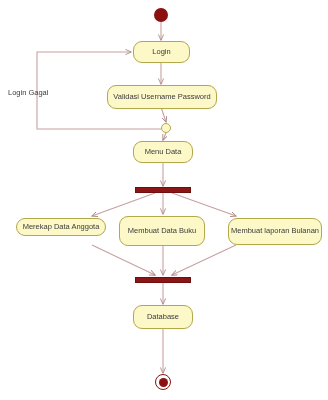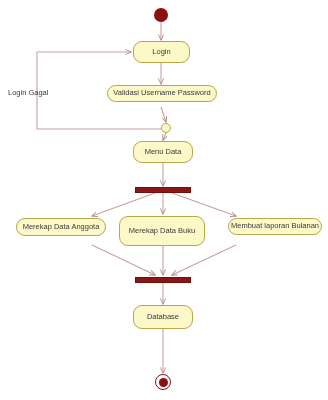--- a/index.html
+++ b/index.html
@@ -118,43 +118,43 @@
       <line x1="163" y1="329" x2="163" y2="373" marker-end="url(#arrow)"></line>
     </g>
   </svg>
 
   <div class="start-node" style="left:154px; top:8px; width:14px; height:14px;"></div>
 
   <div class="node" style="left:133px; top:41px; width:57px; height:22px;">
     <span>Login</span>
   </div>
 
-  <div class="node" style="left:107px; top:85px; width:110px; height:17px;">
+  <div class="node" style="left:107px; top:85px; width:110px; height:24px;">
     <span>Validasi Username Password</span>
   </div>
 
   <div class="merge-node" style="left:161px; top:123px; width:10px; height:10px;"></div>
 
   <div class="edge-label" style="left:8px; top:88px;">Login Gagal</div>
 
   <div class="node" style="left:133px; top:141px; width:60px; height:22px;">
     <span>Menu Data</span>
   </div>
 
   <div class="bar" style="left:135px; top:187px; width:56px; height:6px;"></div>
 
   <div class="node" style="left:16px; top:218px; width:90px; height:18px;">
     <span>Merekap Data Anggota</span>
   </div>
 
   <div class="node" style="left:119px; top:216px; width:86px; height:30px;">
-    <span>Merekap Data Buku</span>
+    <span>Membuat Data Buku</span>
   </div>
 
-  <div class="node" style="left:228px; top:218px; width:94px; height:17px;">
+  <div class="node" style="left:228px; top:218px; width:94px; height:27px;">
     <span>Membuat laporan Bulanan</span>
   </div>
 
   <div class="bar" style="left:135px; top:277px; width:56px; height:6px;"></div>
 
   <div class="node" style="left:133px; top:305px; width:60px; height:24px;text-align:center;">
     <span>Database</span>
   </div>
 
   <div class="end-node-outer" style="left:155px; top:374px; width:16px; height:16px;"></div>

